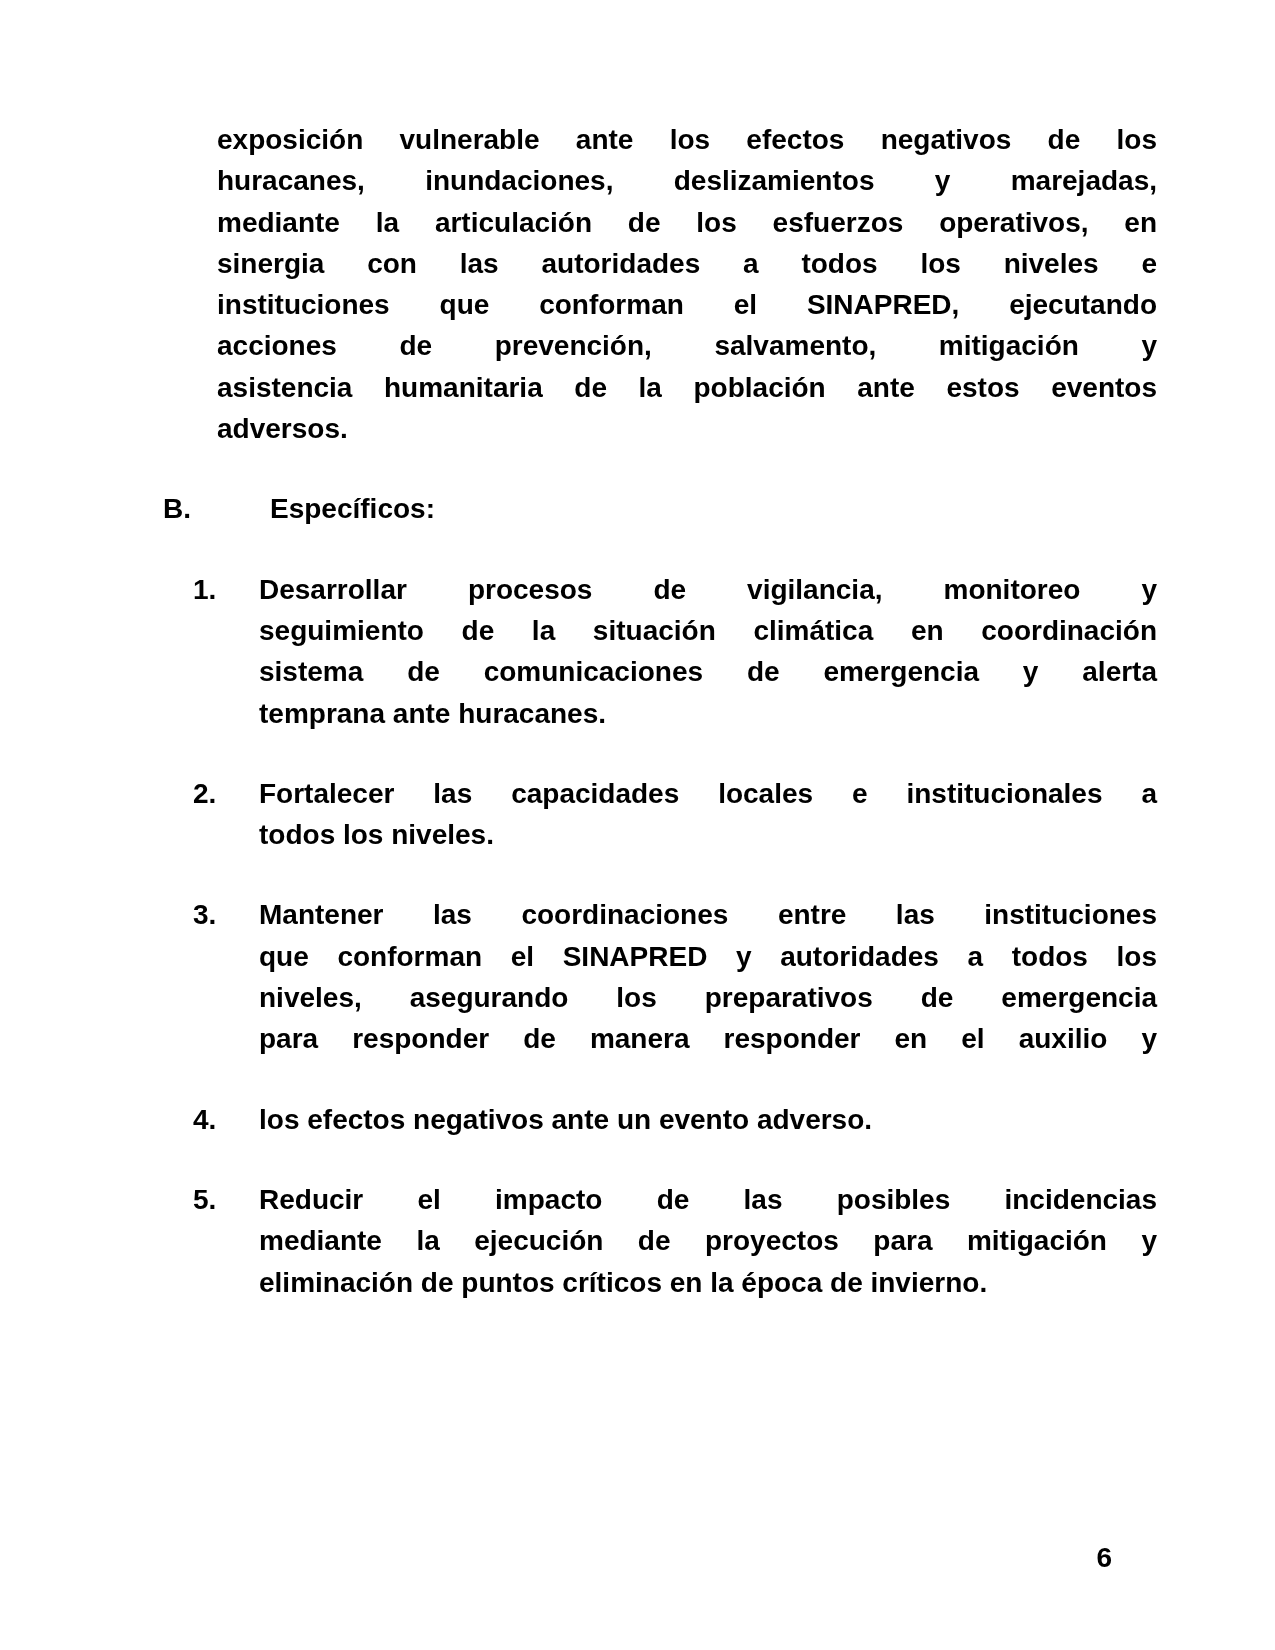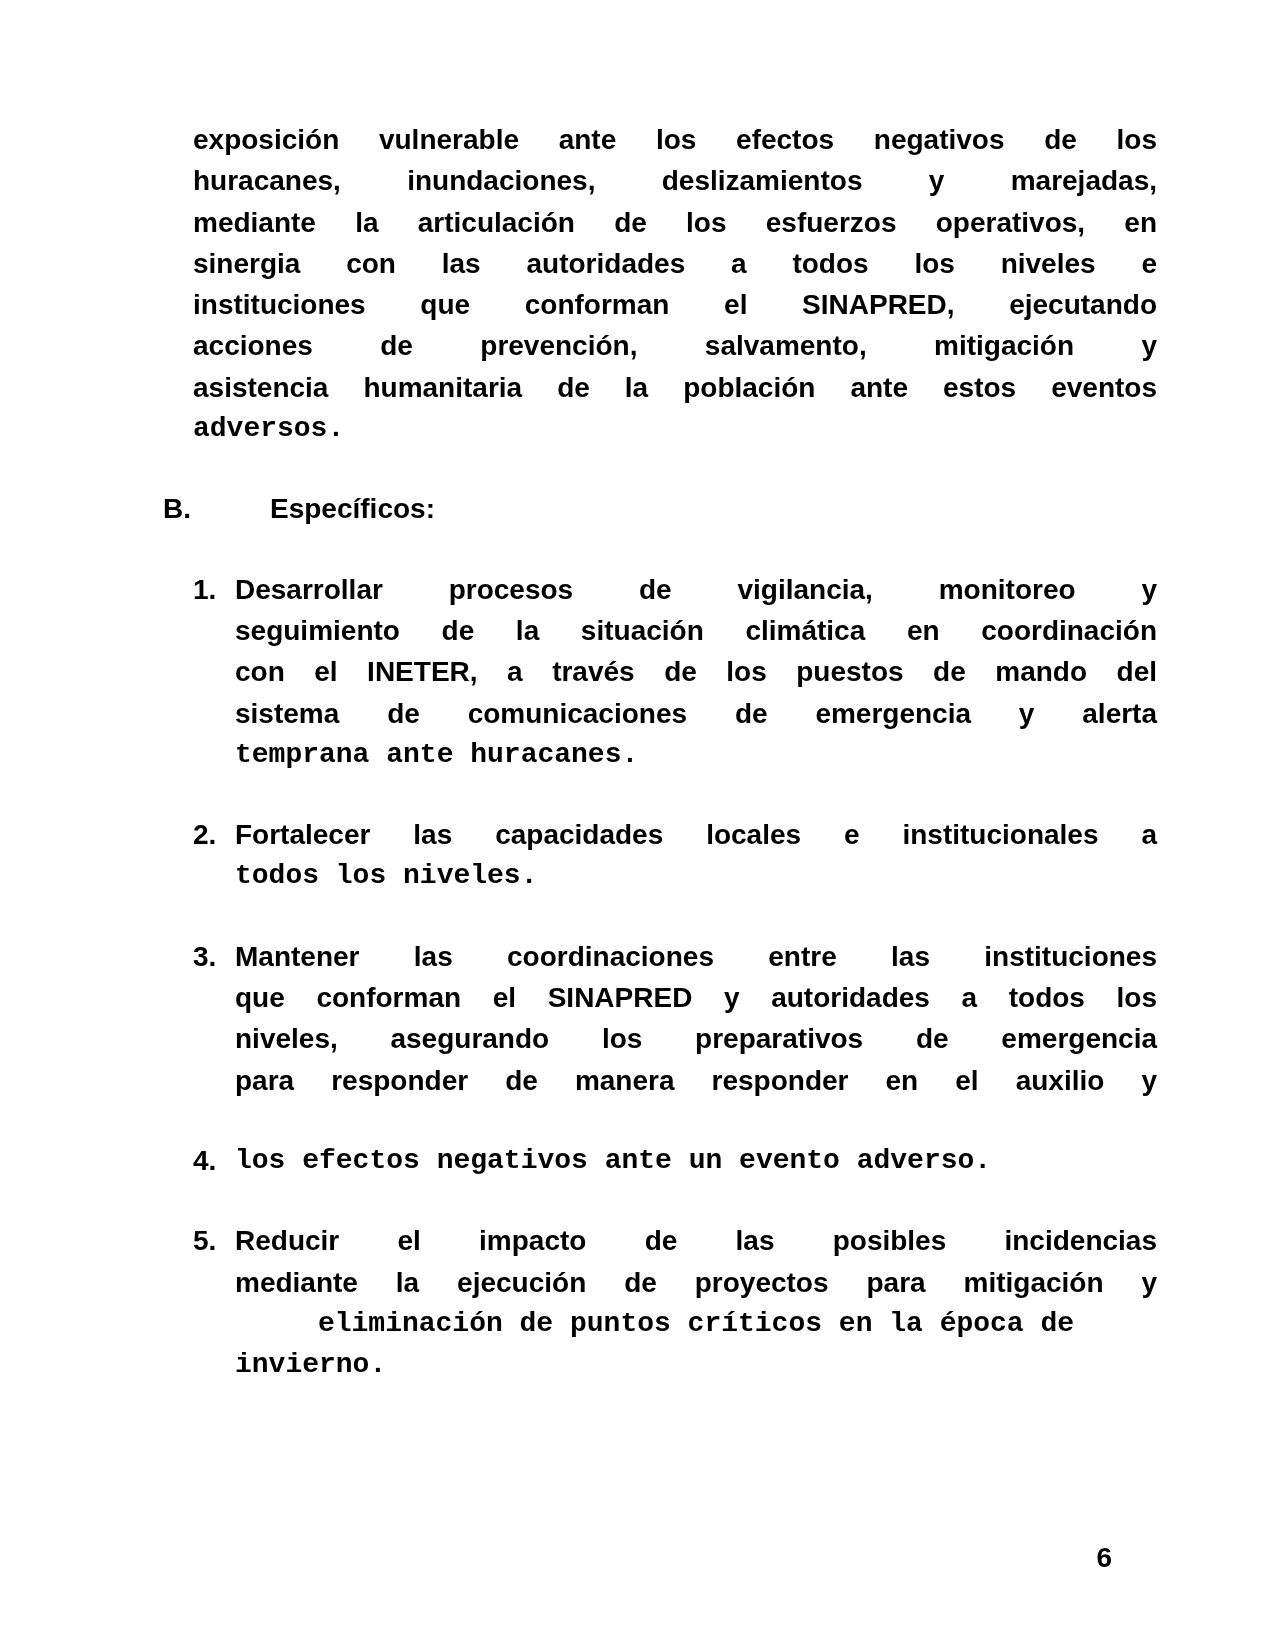--- a/index.html
+++ b/index.html
@@ -23,25 +23,25 @@
     top: 119px;
     width: 964px;
   }
   .line {
     font-size: 28px;
     line-height: 41.3px;
     text-align: justify;
     text-align-last: justify;
     text-justify: inter-word;
     white-space: normal;
+    margin-left: 24px;
   }
   .line.last {
     text-align: center;
     text-align-last: left;
-    font-family: Liberation Mono, monospace;
   }
   .para {
     margin-bottom: 39px;
   }
   .heading {
     margin-left: -30px;
     margin-bottom: 39px;
     font-size: 28px;
     line-height: 41.3px;
   }
@@ -93,21 +93,20 @@
     <div class="heading">
       <span class="hlabel">B.</span><span class="htitle">Específicos:</span>
     </div>
 
     <div id="list">
         <div class="item">
           <div class="num">1.</div>
           <div class="itext">
             <div class="line">Desarrollar procesos de vigilancia, monitoreo y</div>
             <div class="line">seguimiento de la situación climática en coordinación</div>
-            <div class="line">con el INETER, a través de los puestos de mando del</div>
             <div class="line">sistema de comunicaciones de emergencia y alerta</div>
             <div class="line last">temprana ante huracanes.</div>
           </div>
         </div>
         <div class="item">
           <div class="num">2.</div>
           <div class="itext">
             <div class="line">Fortalecer las capacidades locales e institucionales a</div>
             <div class="line last">todos los niveles.</div>
           </div>

